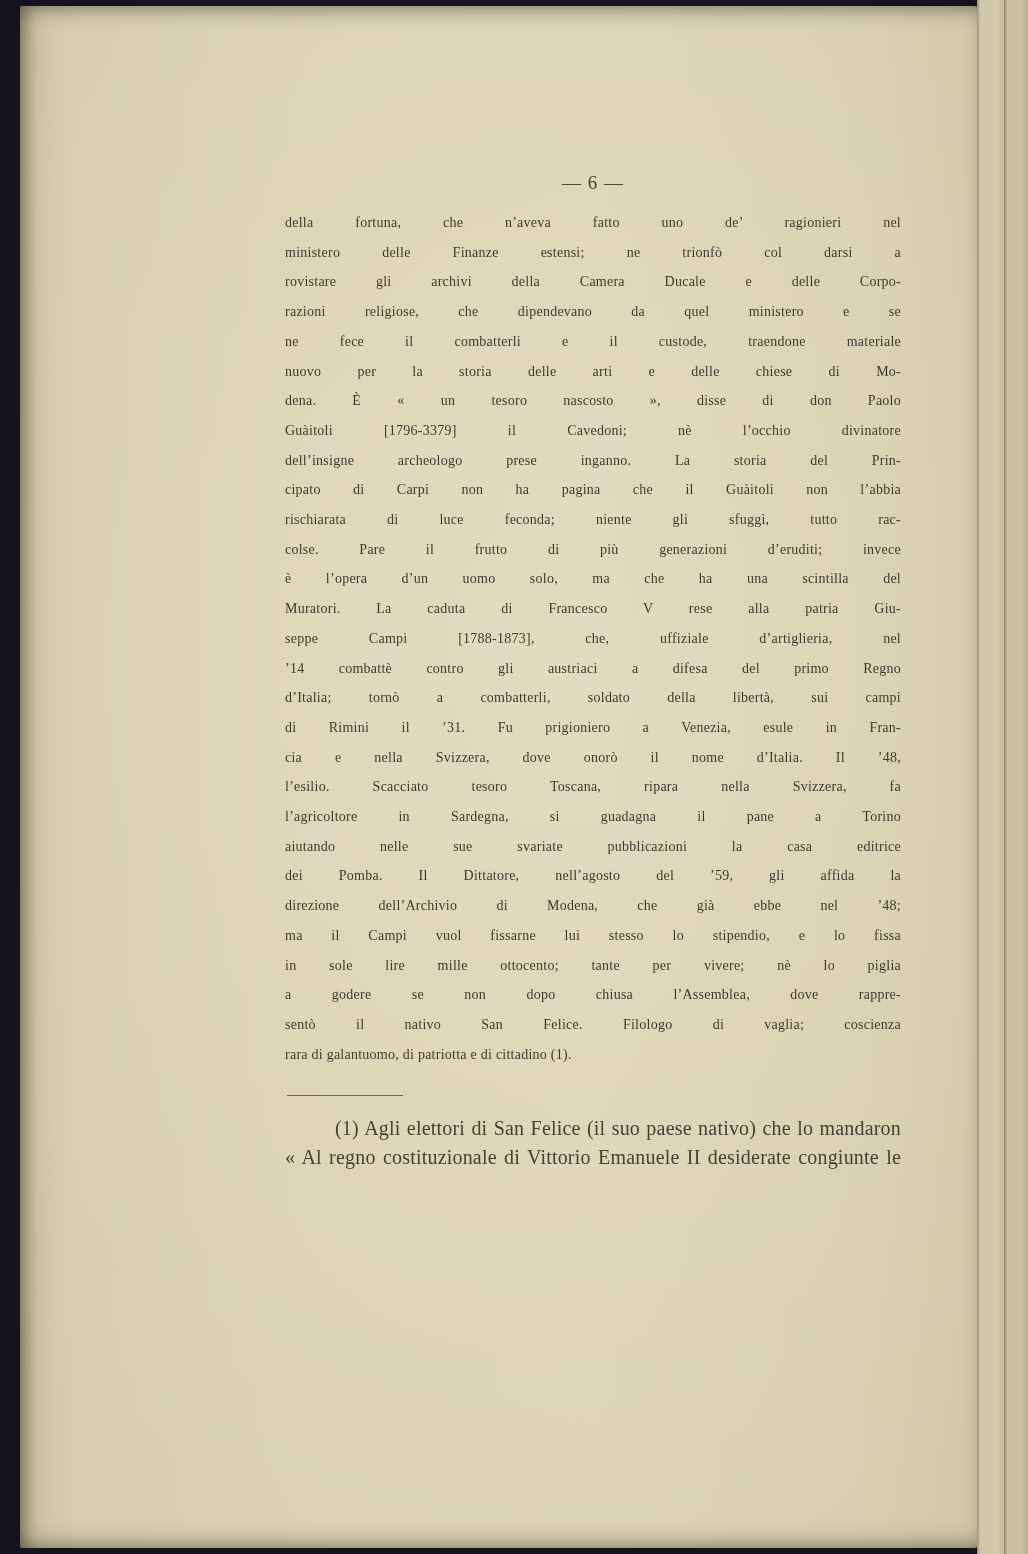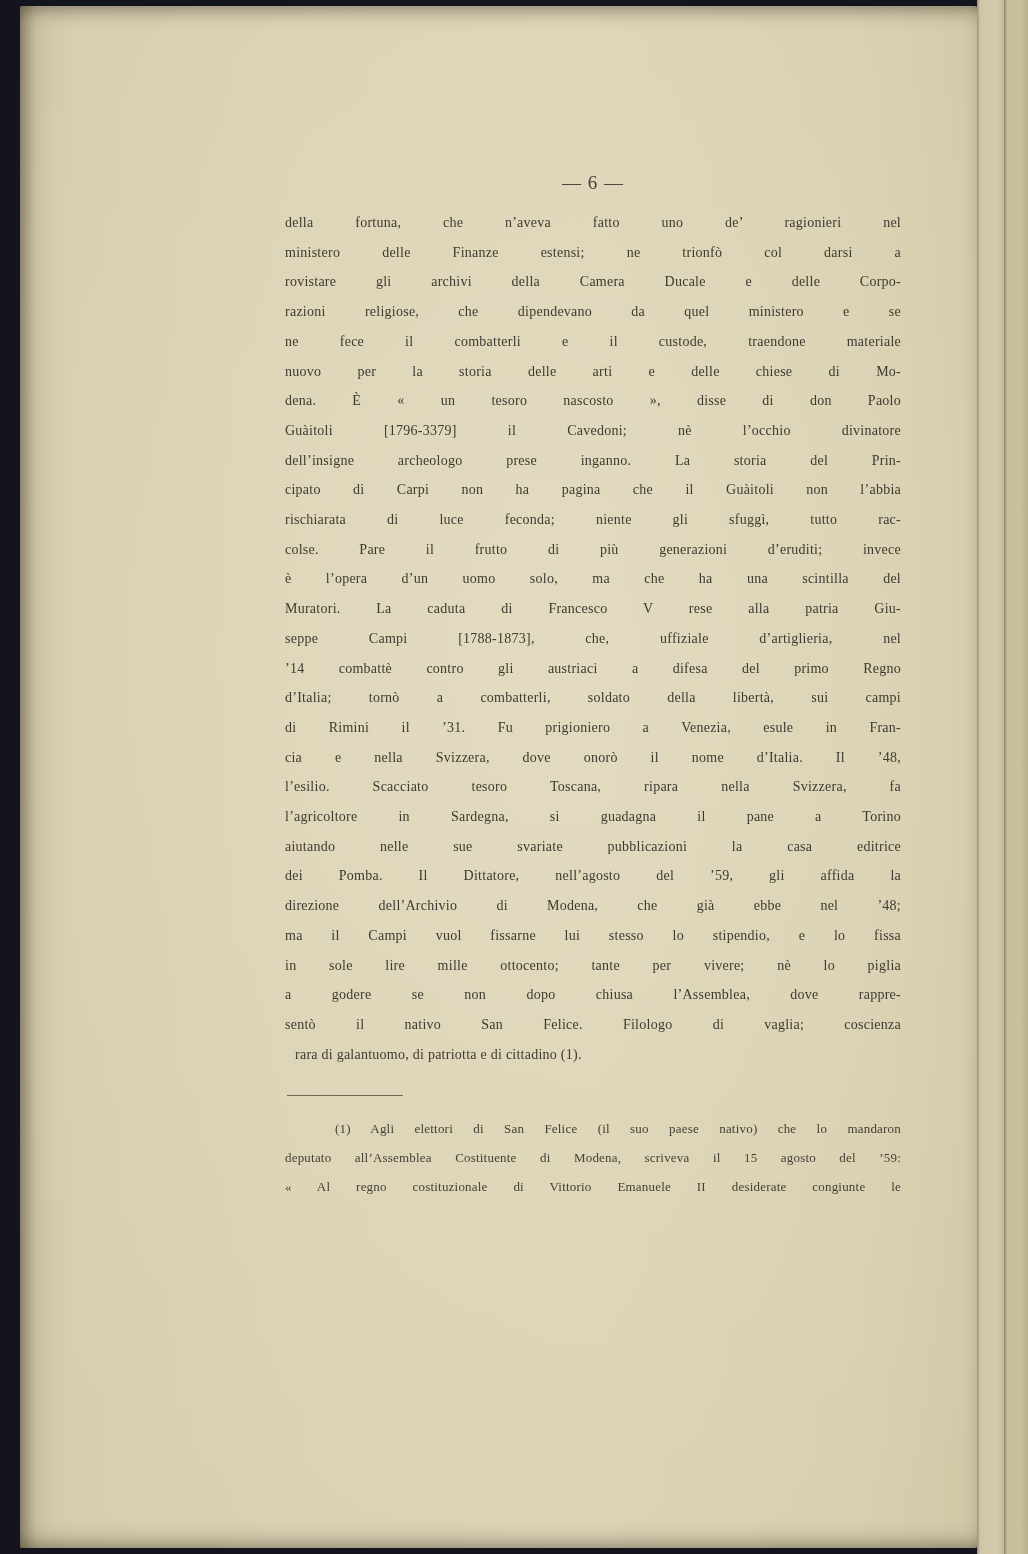--- a/index.html
+++ b/index.html
@@ -69,32 +69,31 @@
     line-height: 29.7px;
     letter-spacing: 0.25px;
   }
   .line {
     text-align: justify;
     text-align-last: justify;
     white-space: normal;
   }
   .line.last {
     text-align-last: left;
-    margin-left: 10px;
   }
   .footnote-rule {
     margin-top: 26px;
     margin-left: 2px;
     width: 116px;
     height: 0;
     border-top: 1px solid #6f6654;
   }
   .footnote {
     margin-top: 18px;
-    font-size: 13px;
+    font-size: 20px;
     line-height: 29px;
     letter-spacing: 0.2px;
     color: #454135;
   }
   .fline {
     text-align: justify;
     text-align-last: justify;
   }
   .fline.indent {
     text-indent: 50px;
@@ -134,20 +133,19 @@
         <div class="line">direzione dell’Archivio di Modena, che già ebbe nel ’48;</div>
         <div class="line">ma il Campi vuol fissarne lui stesso lo stipendio, e lo fissa</div>
         <div class="line">in sole lire mille ottocento; tante per vivere; nè lo piglia</div>
         <div class="line">a godere se non dopo chiusa l’Assemblea, dove rappre-</div>
         <div class="line">sentò il nativo San Felice. Filologo di vaglia; coscienza</div>
         <div class="line last">rara di galantuomo, di patriotta e di cittadino (1).</div>
       </div>
       <div class="footnote-rule"></div>
       <div class="footnote">
         <div class="fline indent">(1) Agli elettori di San Felice (il suo paese nativo) che lo mandaron</div>
-        <div class="fline">deputato all’Assemblea Costituente di Modena, scriveva il 15 agosto del ’59:</div>
         <div class="fline">« Al regno costituzionale di Vittorio Emanuele II desiderate congiunte le</div>
       </div>
     </div>
   </div>
   <div class="edge-a"></div>
   <div class="edge-b"></div>
 </div>
 
 </body></html>

